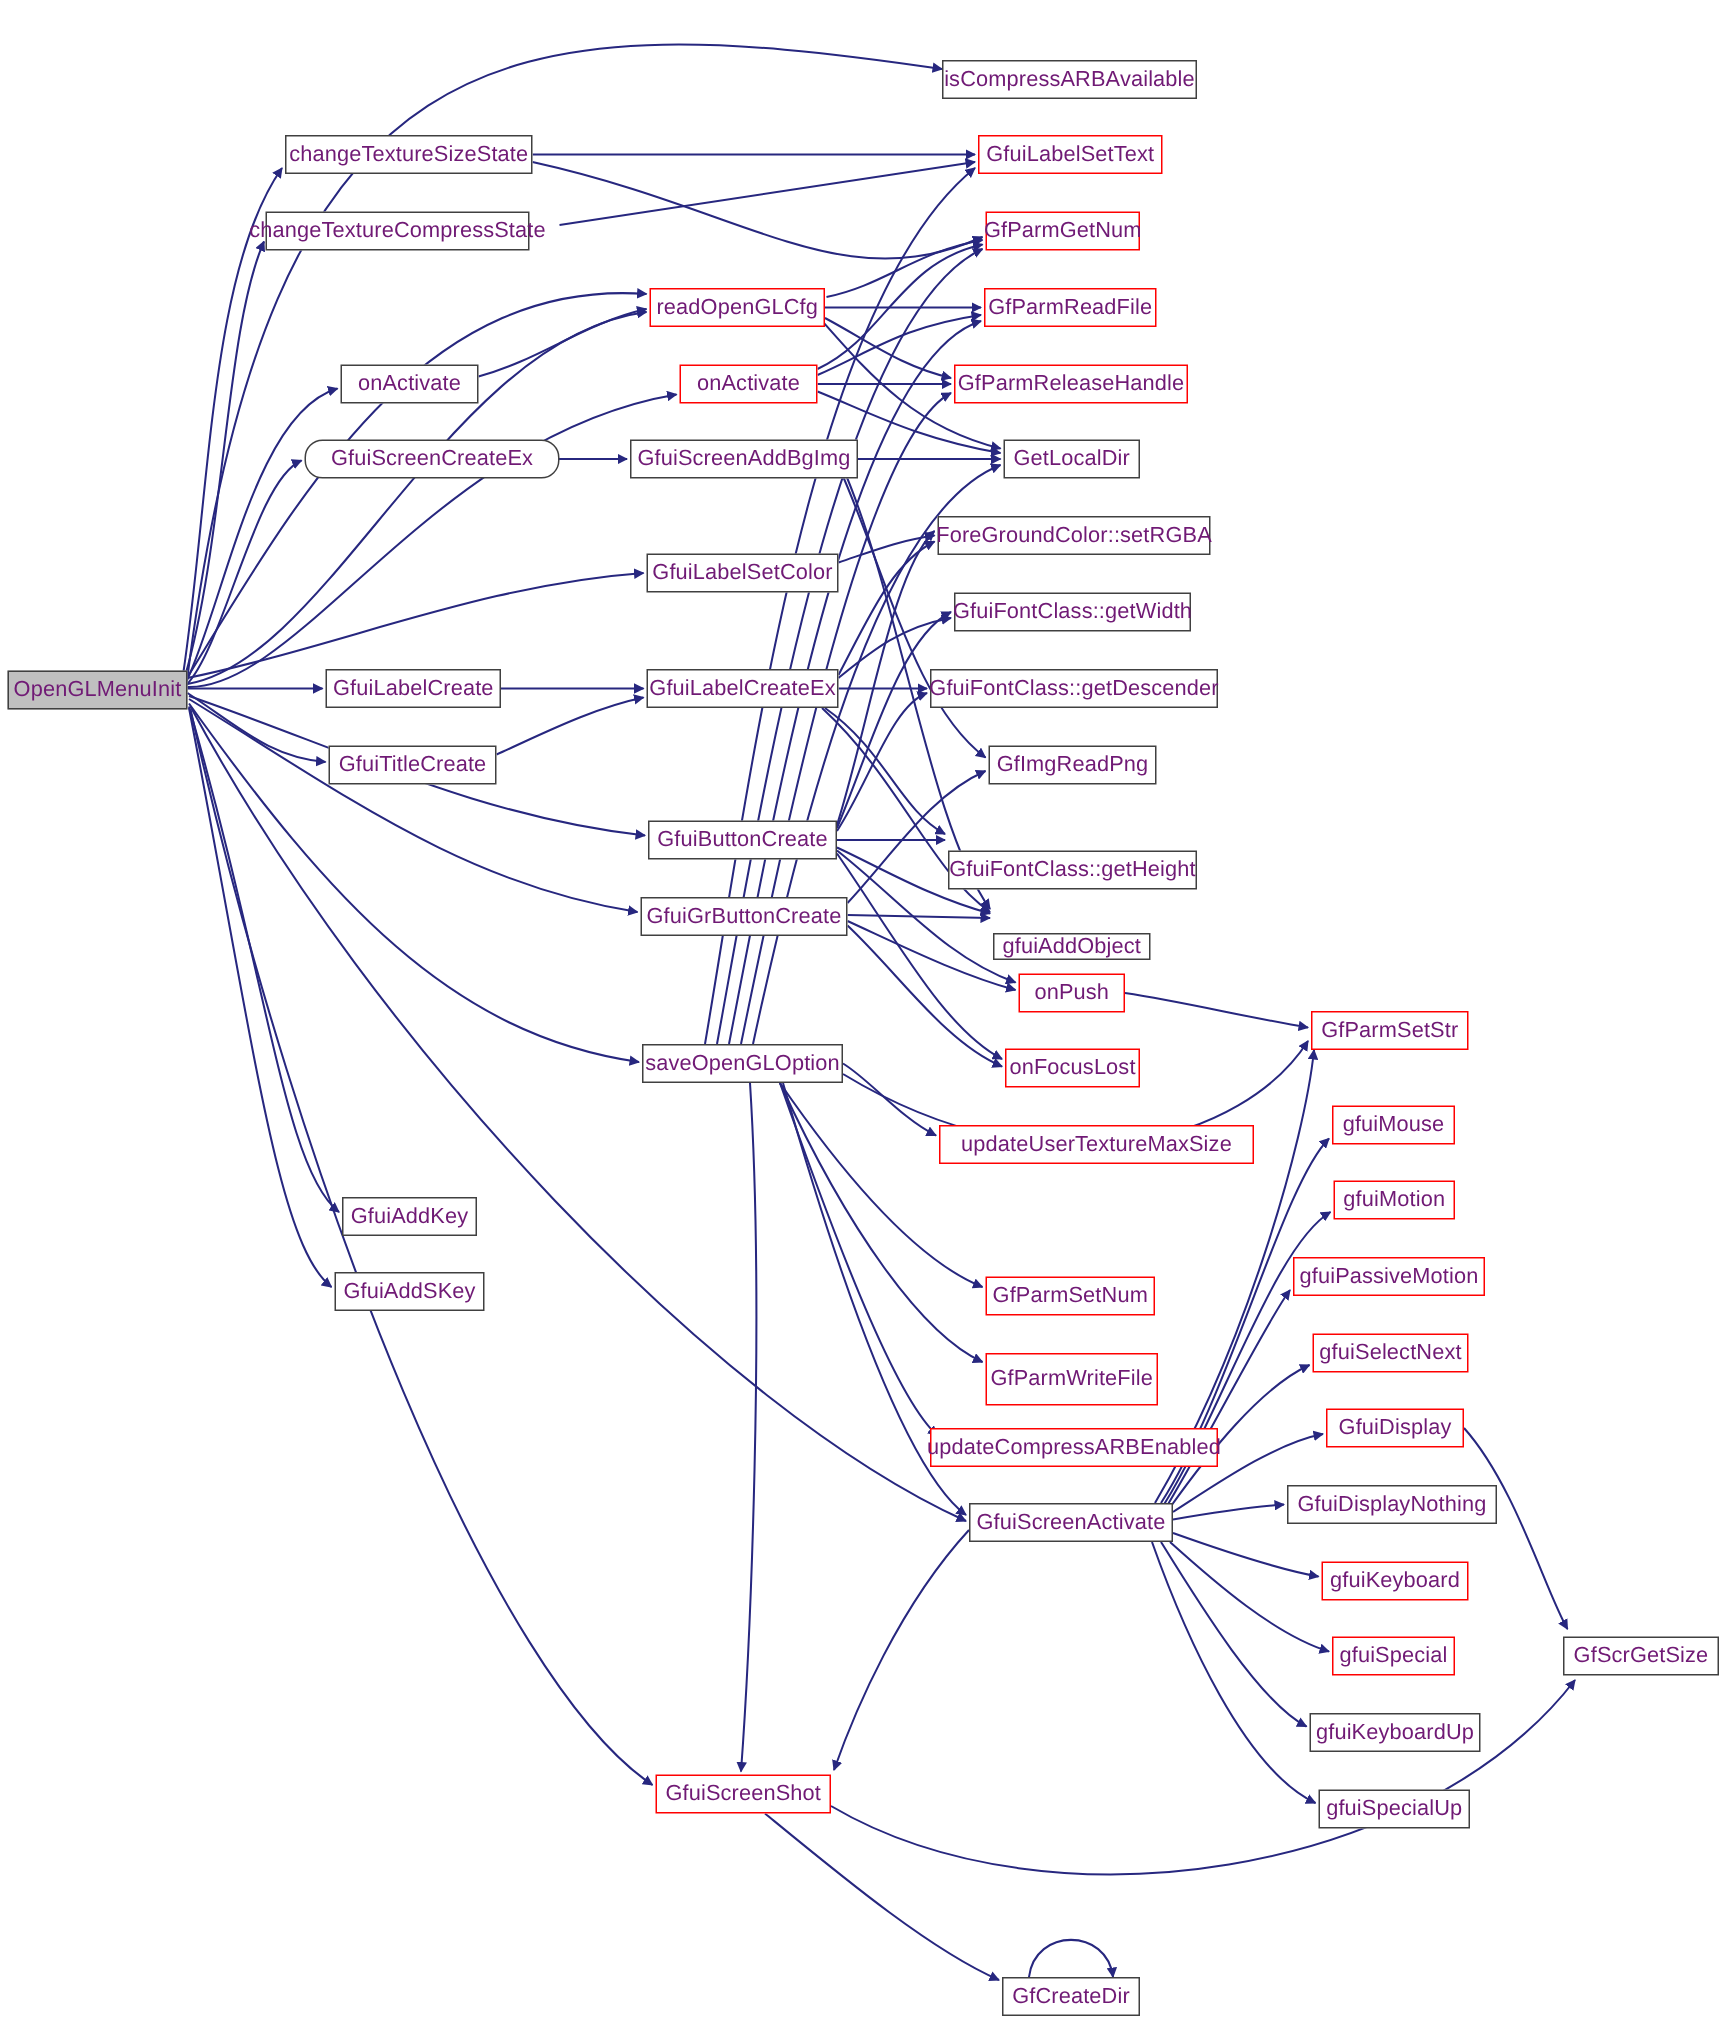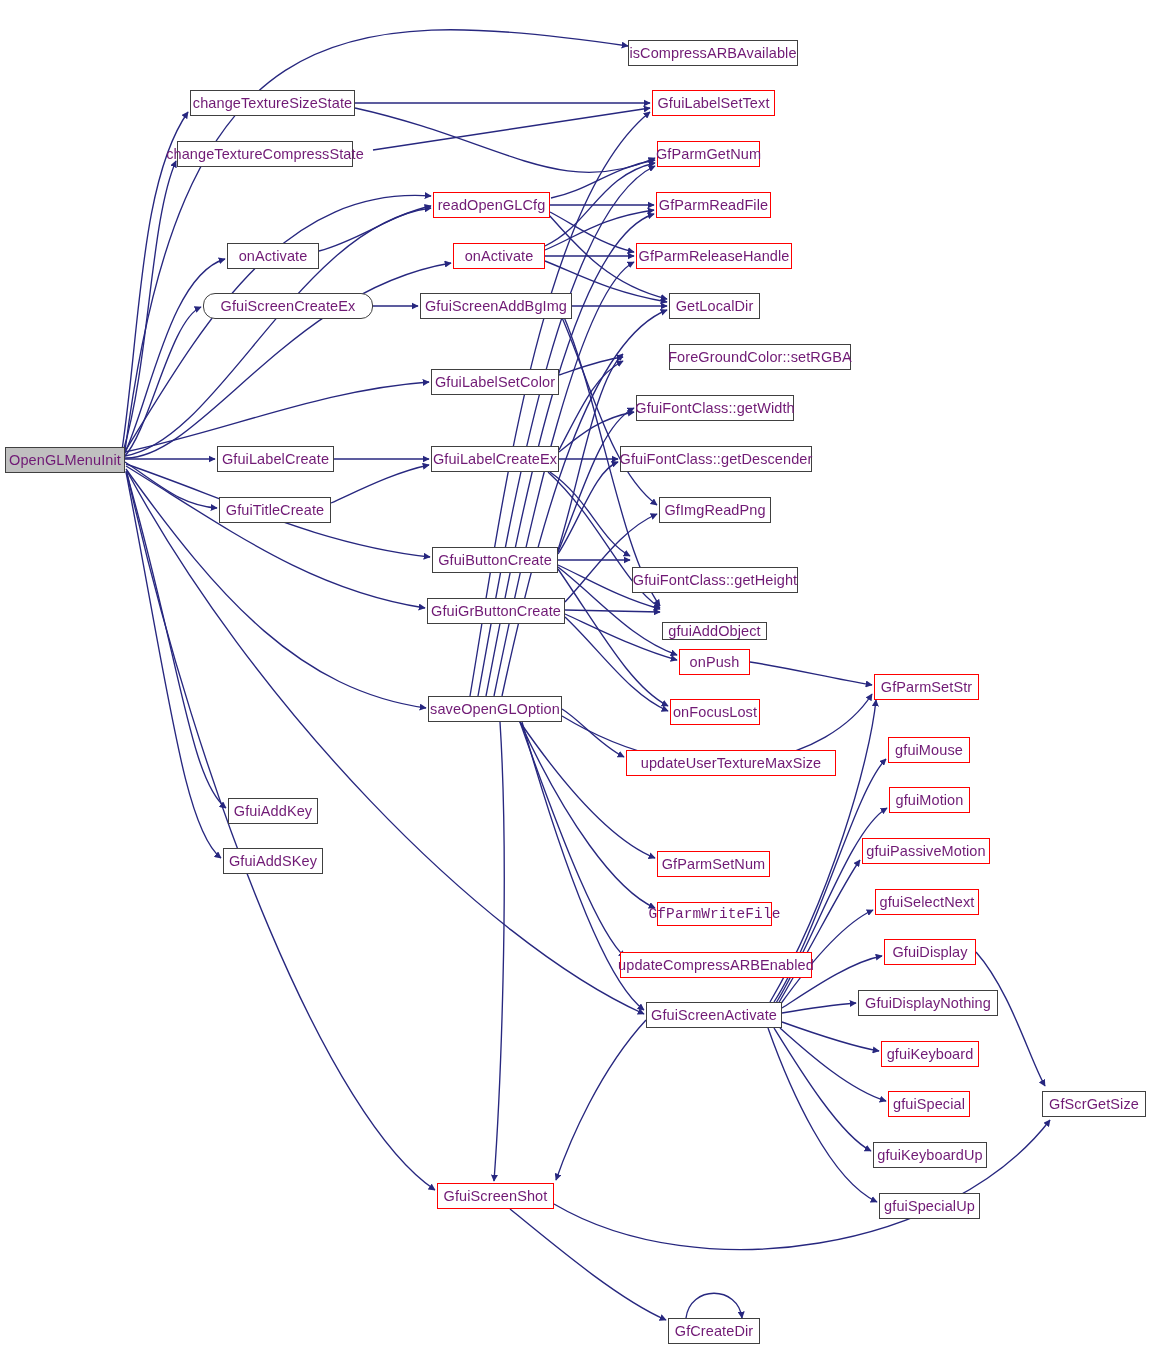--- a/index.html
+++ b/index.html
@@ -176,21 +176,21 @@
       </div>
       <div class="node" style="left: 203px; top: 293px; width: 170px; height: 26px; border-radius: 12px;">
         <span>GfuiScreenCreateEx</span>
       </div>
       <div class="node" style="left: 420px; top: 293px; width: 152px; height: 26px;">
         <span>GfuiScreenAddBgImg</span>
       </div>
       <div class="node" style="left: 669px; top: 293px; width: 91px; height: 26px;">
         <span>GetLocalDir</span>
       </div>
-      <div class="node" style="left: 625px; top: 344px; width: 182px; height: 26px; margin-left: 44px;">
+      <div class="node" style="left: 625px; top: 344px; width: 182px; height: 26px;">
         <span>ForeGroundColor::setRGBA</span>
       </div>
       <div class="node" style="left: 431px; top: 369px; width: 128px; height: 26px;">
         <span>GfuiLabelSetColor</span>
       </div>
       <div class="node" style="left: 636px; top: 395px; width: 158px; height: 26px;">
         <span>GfuiFontClass::getWidth</span>
       </div>
       <div class="node" style="left: 217px; top: 446px; width: 117px; height: 26px;">
         <span>GfuiLabelCreate</span>
@@ -242,21 +242,21 @@
       </div>
       <div class="node red" style="left: 862px; top: 838px; width: 128px; height: 26px;">
         <span>gfuiPassiveMotion</span>
       </div>
       <div class="node red" style="left: 657px; top: 851px; width: 113px; height: 26px;">
         <span>GfParmSetNum</span>
       </div>
       <div class="node red" style="left: 875px; top: 889px; width: 104px; height: 26px;">
         <span>gfuiSelectNext</span>
       </div>
-      <div class="node red" style="left: 657px; top: 902px; width: 115px; height: 24px; font-family: Liberation Mono, monospace;">
+      <div class="node red" style="left: 657px; top: 902px; width: 115px; height: 35px;">
         <span>GfParmWriteFile</span>
       </div>
       <div class="node red" style="left: 884px; top: 939px; width: 92px; height: 26px;">
         <span>GfuiDisplay</span>
       </div>
       <div class="node red" style="left: 620px; top: 952px; width: 192px; height: 26px;">
         <span>updateCompressARBEnabled</span>
       </div>
       <div class="node" style="left: 858px; top: 990px; width: 140px; height: 26px;">
         <span>GfuiDisplayNothing</span>

